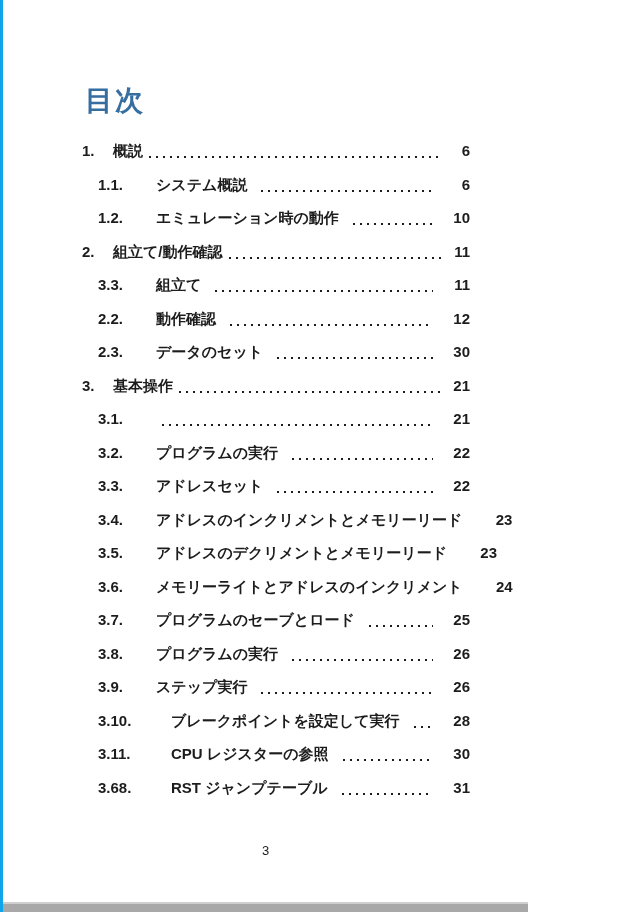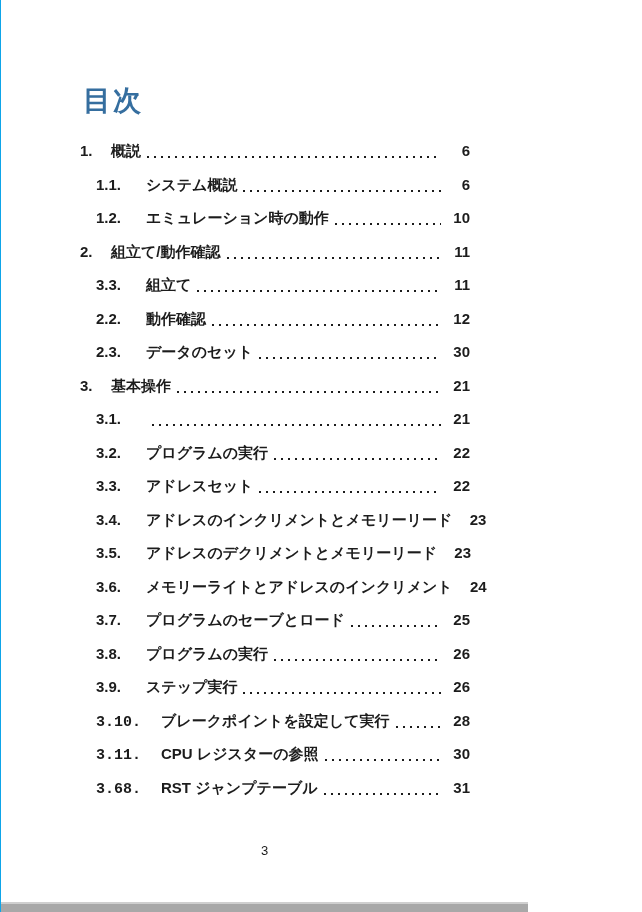--- a/index.html
+++ b/index.html
@@ -5,21 +5,21 @@
   html, body {
     margin: 0;
     padding: 0;
     background: #ffffff;
   }
   .page {
     position: relative;
     width: 528px;
     height: 912px;
     background: #ffffff;
-    border-left: 1px solid #0ea5e9;
+    border-left: 3px solid #0ea5e9;
     box-sizing: border-box;
     overflow: hidden;
     font-family: "Liberation Sans", "DejaVu Sans", sans-serif;
     color: #1c1c1c;
   }
   .doc-title {
     margin: 0;
     padding: 84px 0 0 82px;
     font-size: 28px;
     line-height: 34px;
@@ -36,27 +36,27 @@
     height: 20px;
     line-height: 20px;
     margin-bottom: 13.5px;
     padding-right: 58px;
     font-size: 15px;
     font-weight: 700;
     white-space: nowrap;
   }
   .toc-row.gap { margin-top: 4.5px; }
   .toc-row.lv1 { padding-left: 79px; }
-  .toc-row.lv2 { padding-left: 95px; }
+  .toc-row.lv2 { padding-left: 95px; gap: 8px; }
   .toc-row .num {
     flex: 0 0 auto;
     width: 31px;
   }
   .toc-row.lv2 .num { width: 50px; }
-  .toc-row.lv2.wide .num { width: 65px; font-family: Liberation Mono, monospace; }
+  .toc-row.lv2.wide .num { width: 65px; }
   .toc-row .label {
     flex: 0 0 auto;
   }
   .toc-row .leader {
     flex: 1 1 auto;
     align-self: flex-end;
     height: 4px;
     margin: 0 7px 2px 5px;
     background-image: radial-gradient(circle at 2px 2px, #1c1c1c 1.25px, rgba(0,0,0,0) 1.55px);
     background-size: 7px 4px;

